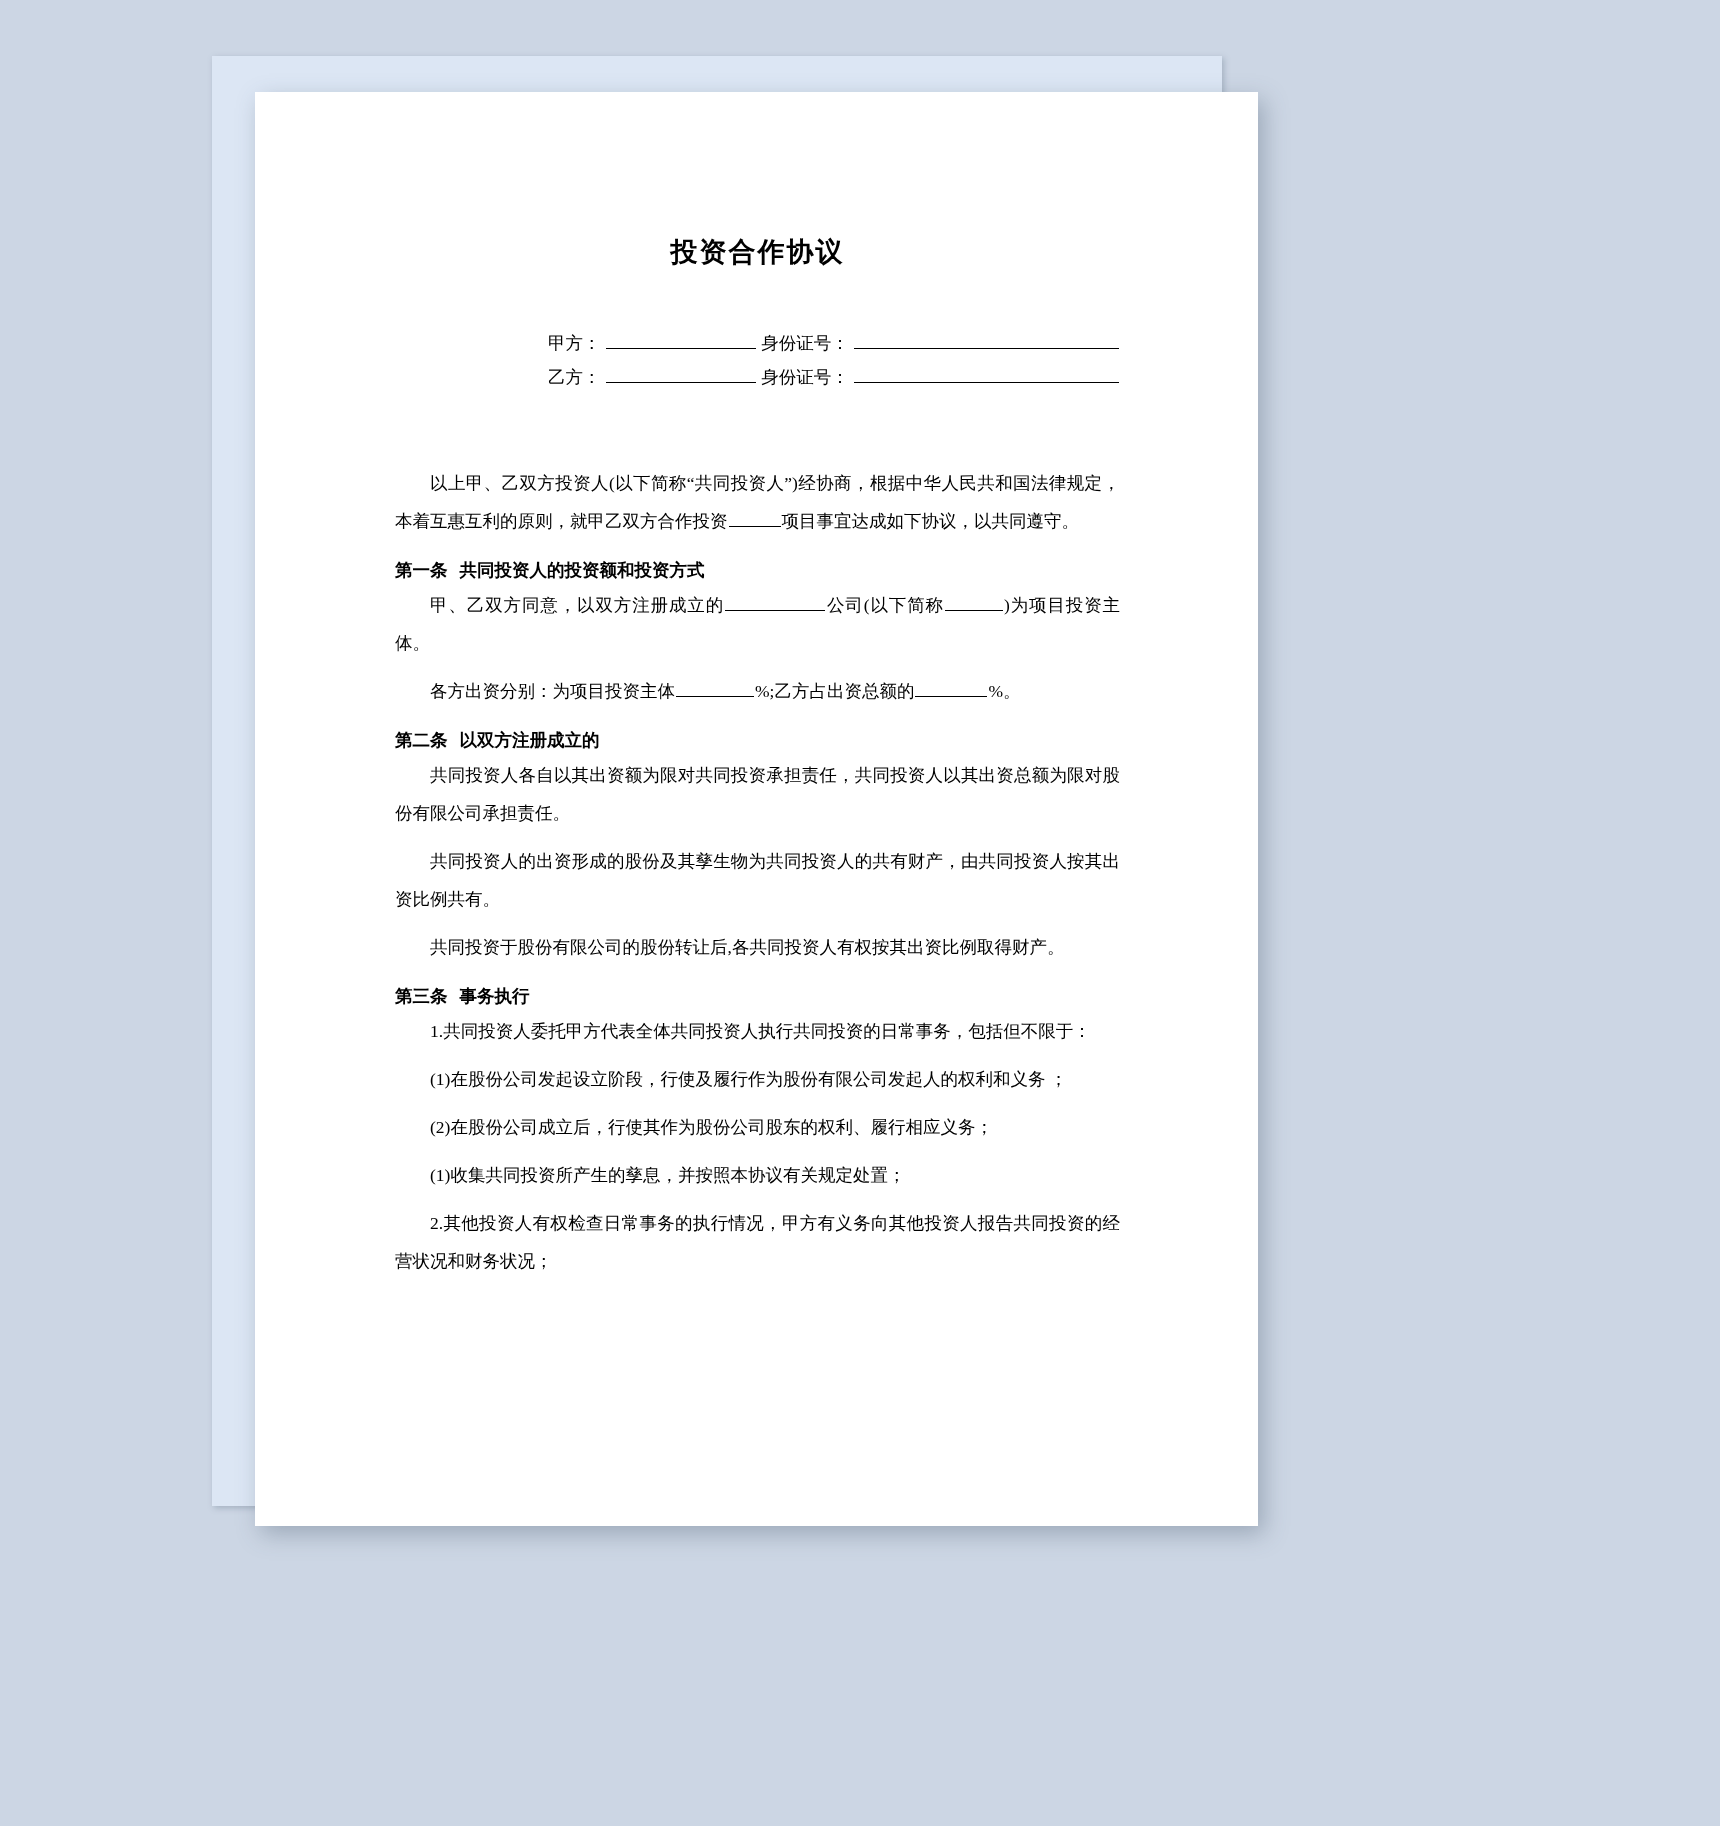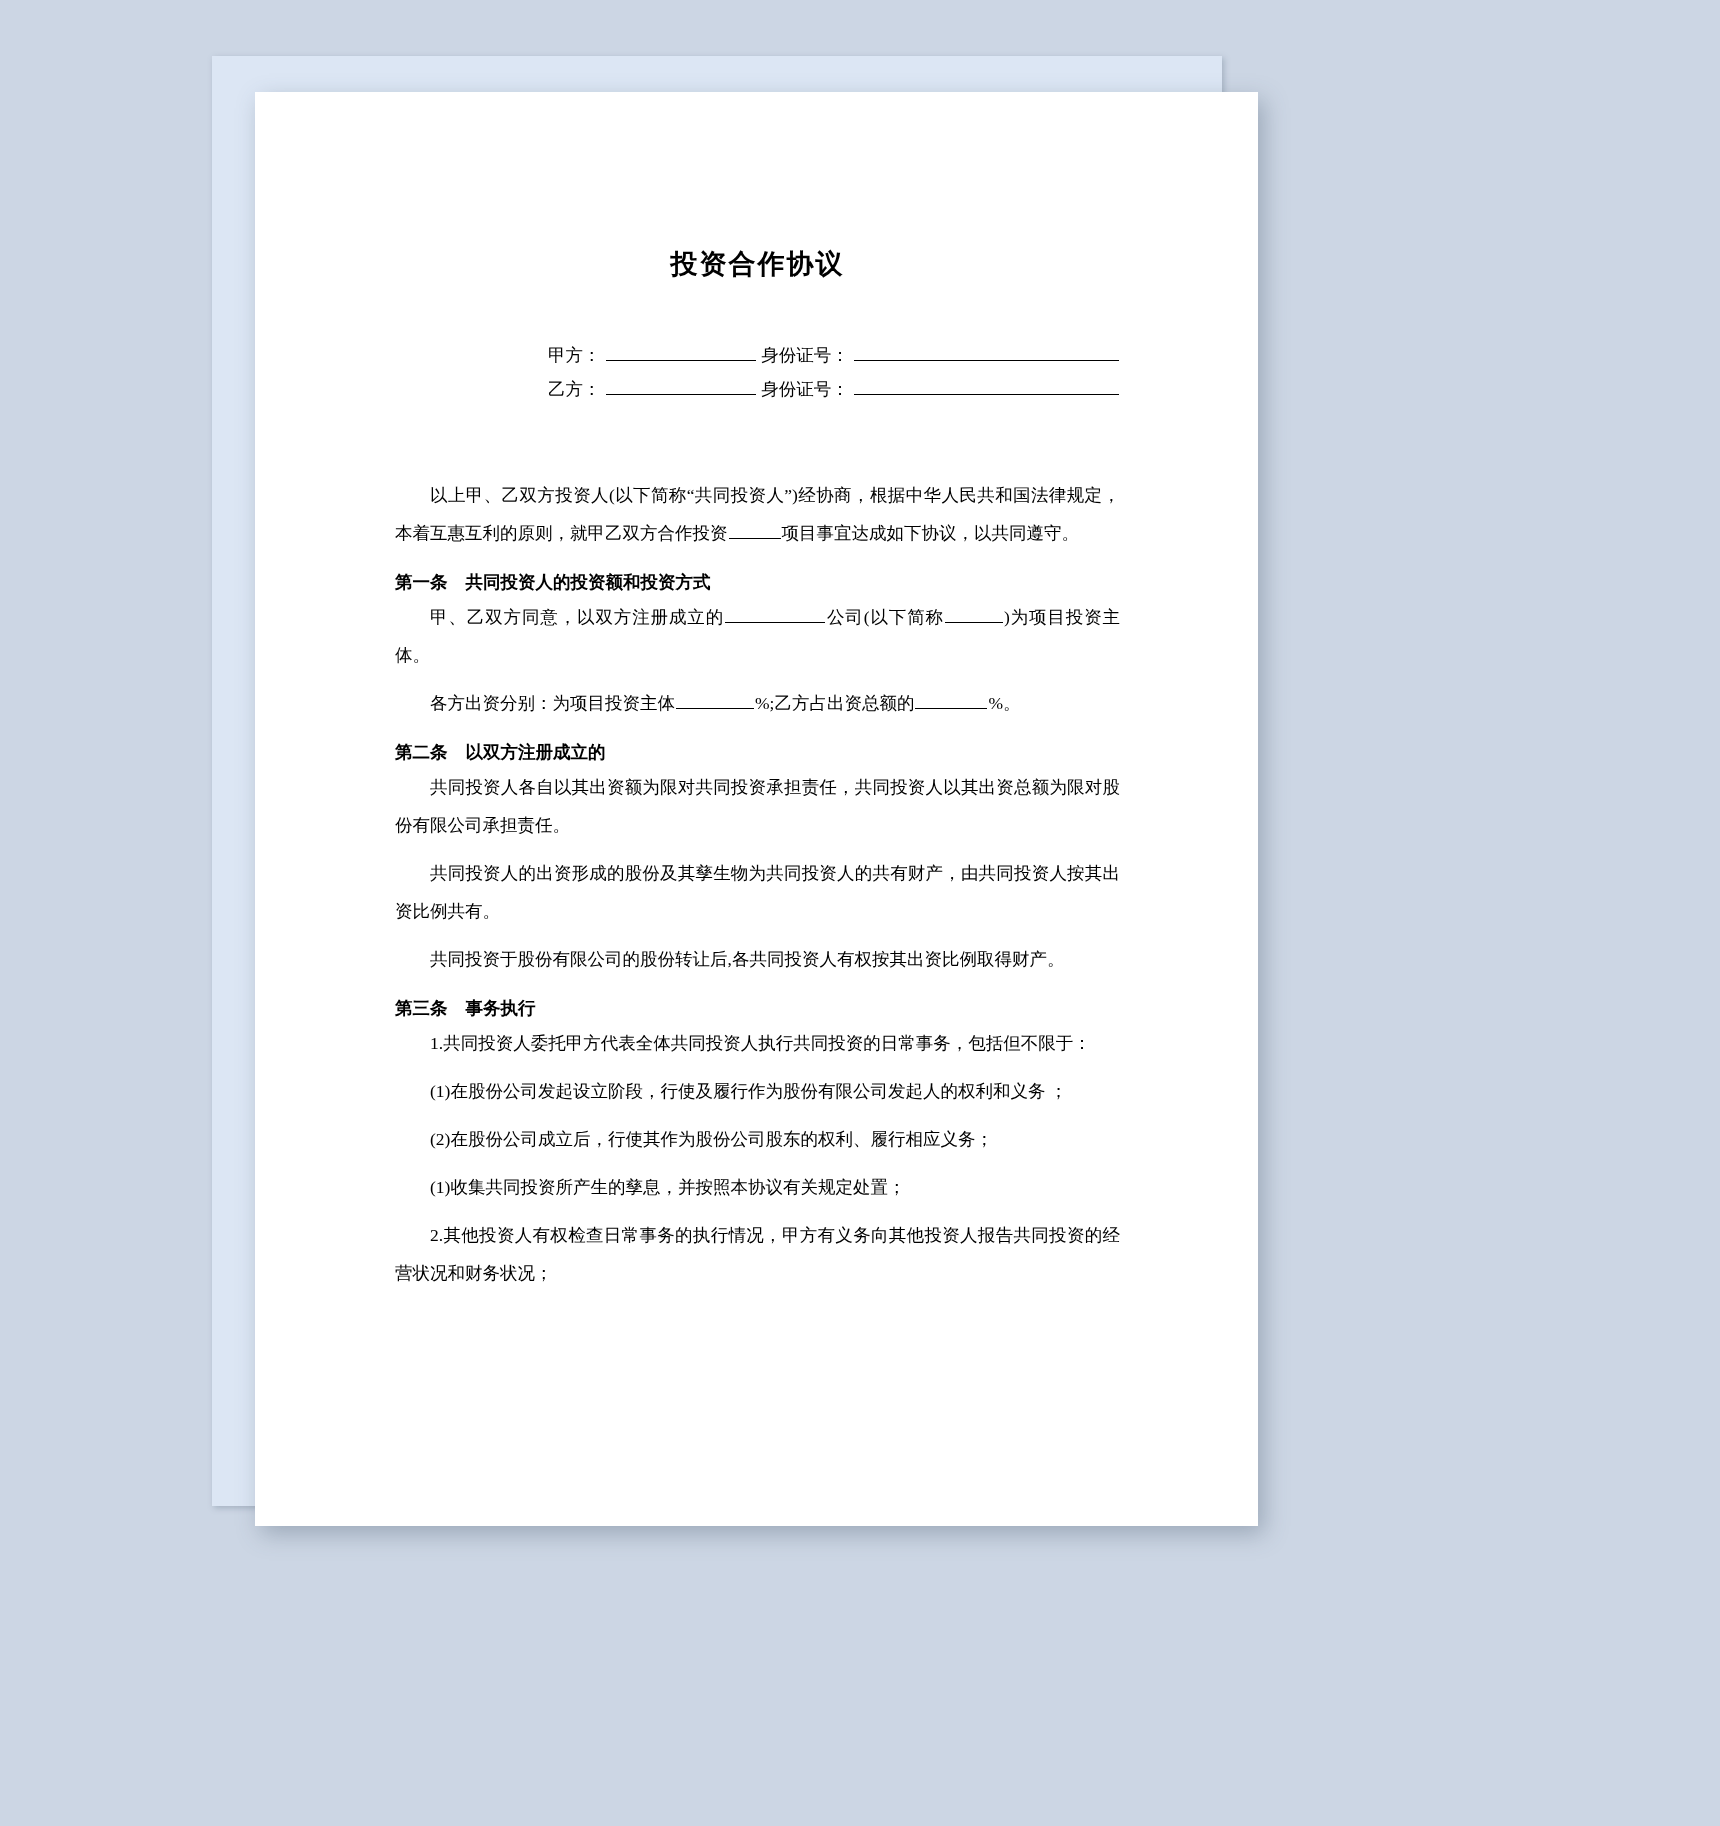--- a/index.html
+++ b/index.html
@@ -34,21 +34,21 @@
     height: 1434px;
     background: #ffffff;
     box-shadow: 6px 8px 22px rgba(70,85,105,0.35);
     box-sizing: border-box;
     padding: 0;
   }
 
   .page-inner {
     position: absolute;
     left: 140px;
-    top: 154px;
+    top: 142px;
     width: 725px;
   }
 
   h1.doc-title {
     font-size: 27px;
     font-weight: bold;
     text-align: center;
     margin: 0 0 56px 0;
     letter-spacing: 2px;
     font-family: "Liberation Serif", serif;
@@ -88,21 +88,21 @@
     color: #000;
     text-indent: 35px;
   }
 
   h2.clause {
     font-size: 17.5px;
     font-weight: bold;
     margin: 18px 0 4px 0;
     color: #000;
   }
-  h2.clause .num { margin-right: 18px; }
+  h2.clause .num { margin-right: 12px; }
 
   .tight { margin-bottom: 0; }
 
   .blank-inline-short { width: 52px; }
   .blank-inline-mid { width: 100px; }
   .blank-inline-pct { width: 78px; }
   .blank-inline-pct2 { width: 72px; }
   .blank-inline-abbr { width: 58px; }
 </style>
 </head>

